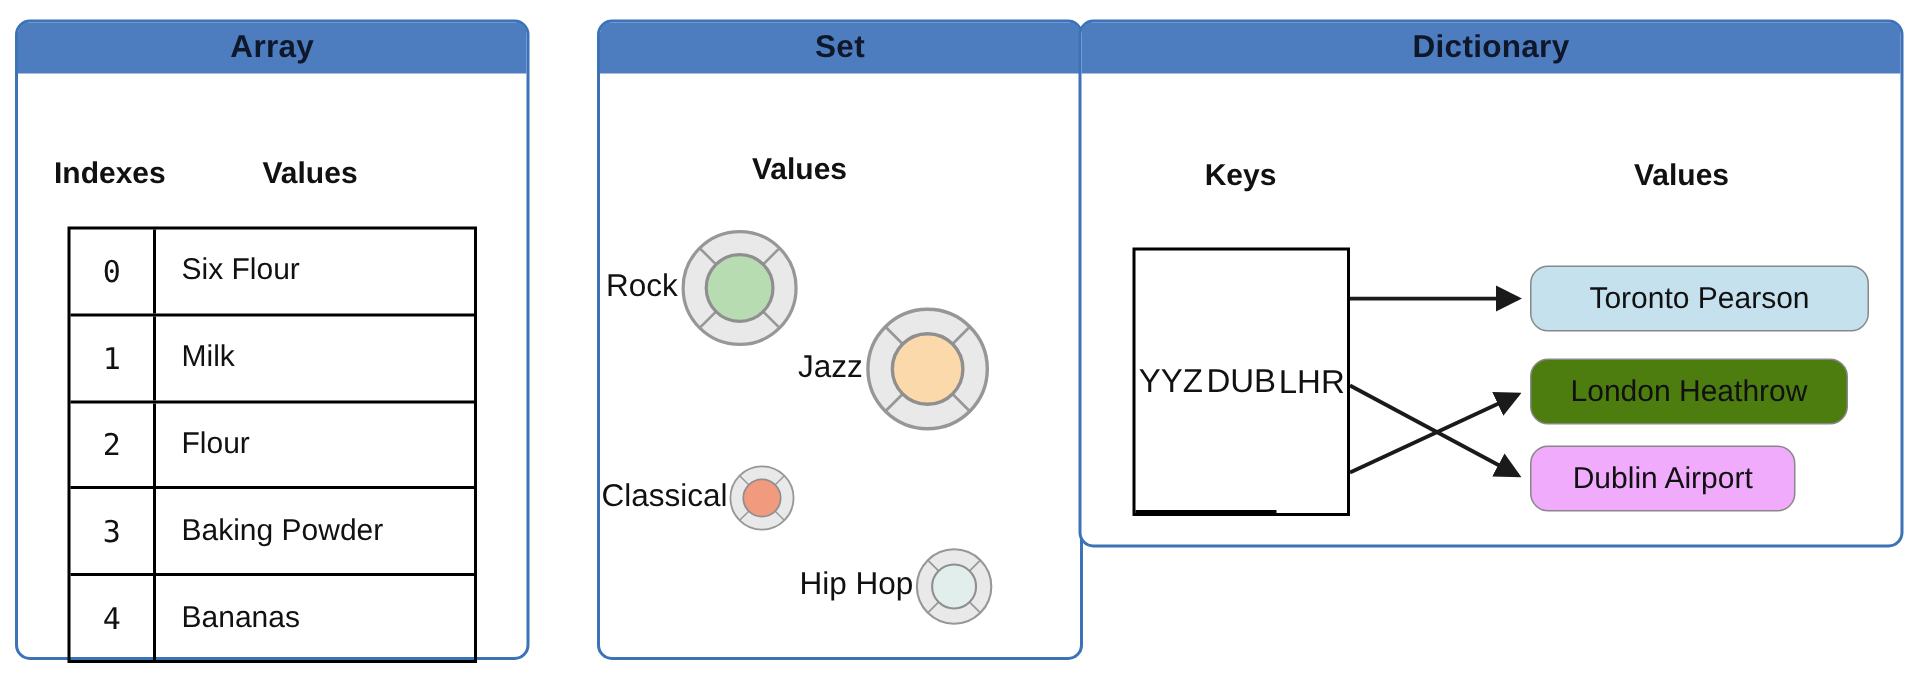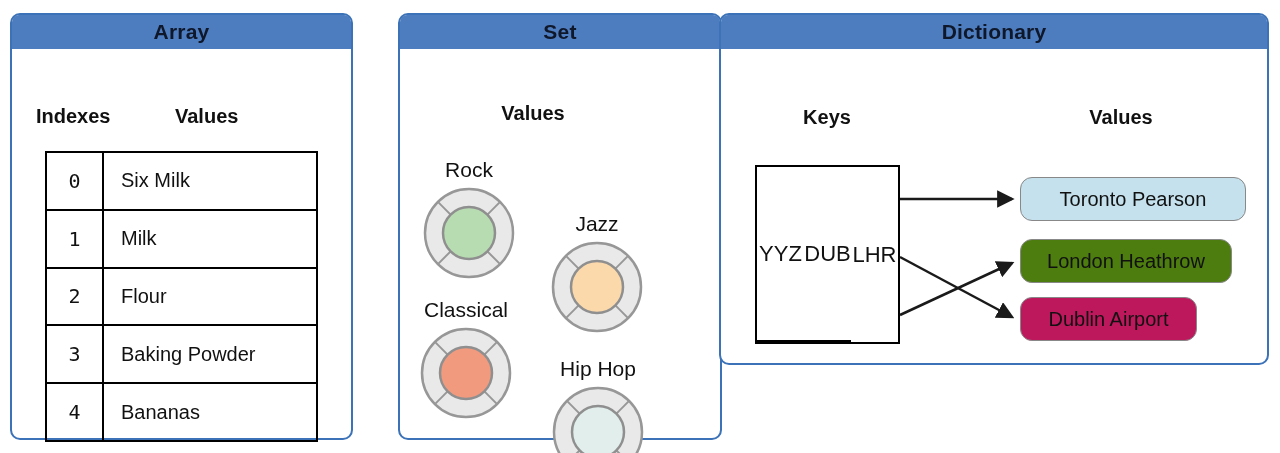--- a/index.html
+++ b/index.html
@@ -37,21 +37,21 @@
     display: flex; align-items: center; justify-content: center;
     font-family: "DejaVu Sans Mono", monospace; font-size: 20px;
   }
   .val-cell {
     flex: 1; display: flex; align-items: center; padding-left: 17px;
     font-size: 20px;
   }
 
   
   #set-panel { left: 398px; top: 13px; width: 324px; height: 427px; }
-  .set-item { position: absolute; width: 130px; display: flex; flex-direction: column; align-items: center; margin-top: 13px; }
+  .set-item { position: absolute; width: 130px; display: flex; flex-direction: row; align-items: center; }
   .set-item-label { font-size: 21px; line-height: 26px; margin-bottom: 2px; white-space: nowrap; }
   .ring-outer { fill: #e9e9e9; stroke: #979797; stroke-width: 2.5; }
   .ring-spoke { stroke: #979797; stroke-width: 2; }
   .ring-inner { stroke: #8f8f8f; stroke-width: 2.5; }
   #set-item-rock      { left: 4px;   top: 95px;  }
   #set-item-jazz      { left: 132px; top: 149px; }
   #set-item-classical { left: 1px;   top: 235px; }
   #set-item-hiphop    { left: 133px; top: 294px; }
 
   
@@ -83,21 +83,21 @@
 
 <div class="panel" id="array-panel">
   <div class="panel-header">Array</div>
   <div class="panel-body">
     <span class="col-header" style="left:24px; top:56px;">Indexes</span>
     <span class="col-header" style="left:163px; top:56px;">Values</span>
 
     <div class="array-table">
       <div class="array-row">
         <div class="idx-cell">0</div>
-        <div class="val-cell">Six Milk</div>
+        <div class="val-cell">Six Flour</div>
       </div>
       <div class="array-row">
         <div class="idx-cell">1</div>
         <div class="val-cell">Milk</div>
       </div>
       <div class="array-row">
         <div class="idx-cell">2</div>
         <div class="val-cell">Flour</div>
       </div>
       <div class="array-row">
@@ -174,21 +174,21 @@
     <span class="col-header centered" style="left:400px; top:57px;">Values</span>
 
     <div class="keys-table">
       <div class="key-row">YYZ</div>
       <div class="key-row">DUB</div>
       <div class="key-row">LHR</div>
     </div>
 
     <div class="value-pill" id="value-pill-toronto" style="background-color: rgb(196, 225, 237);">Toronto Pearson</div>
     <div class="value-pill" id="value-pill-london" style="background-color: #4d7c0f;">London Heathrow</div>
-    <div class="value-pill" id="value-pill-dublin" style="background-color: #be185d;">Dublin Airport</div>
+    <div class="value-pill" id="value-pill-dublin" style="background-color: #f0abfc;">Dublin Airport</div>
 
     <svg class="dict-arrows" width="546" height="348" viewBox="0 0 546 348">
       <defs>
         <marker id="ah" viewBox="0 0 10 10" refX="8.5" refY="5" markerWidth="7" markerHeight="7" orient="auto">
           <path d="M0,0 L10,5 L0,10 z" fill="#1a1a1a"></path>
         </marker>
       </defs>
       <line x1="179" y1="150" x2="291" y2="150" marker-end="url(#ah)"></line>
       <line x1="179" y1="208" x2="291" y2="268" marker-end="url(#ah)"></line>
       <line x1="179" y1="266" x2="291" y2="214" marker-end="url(#ah)"></line>

